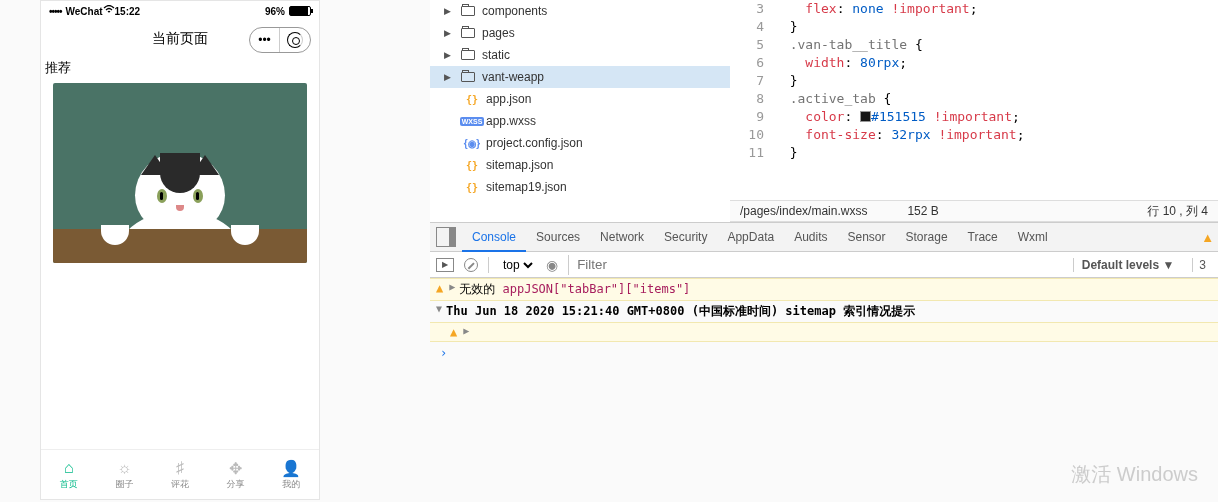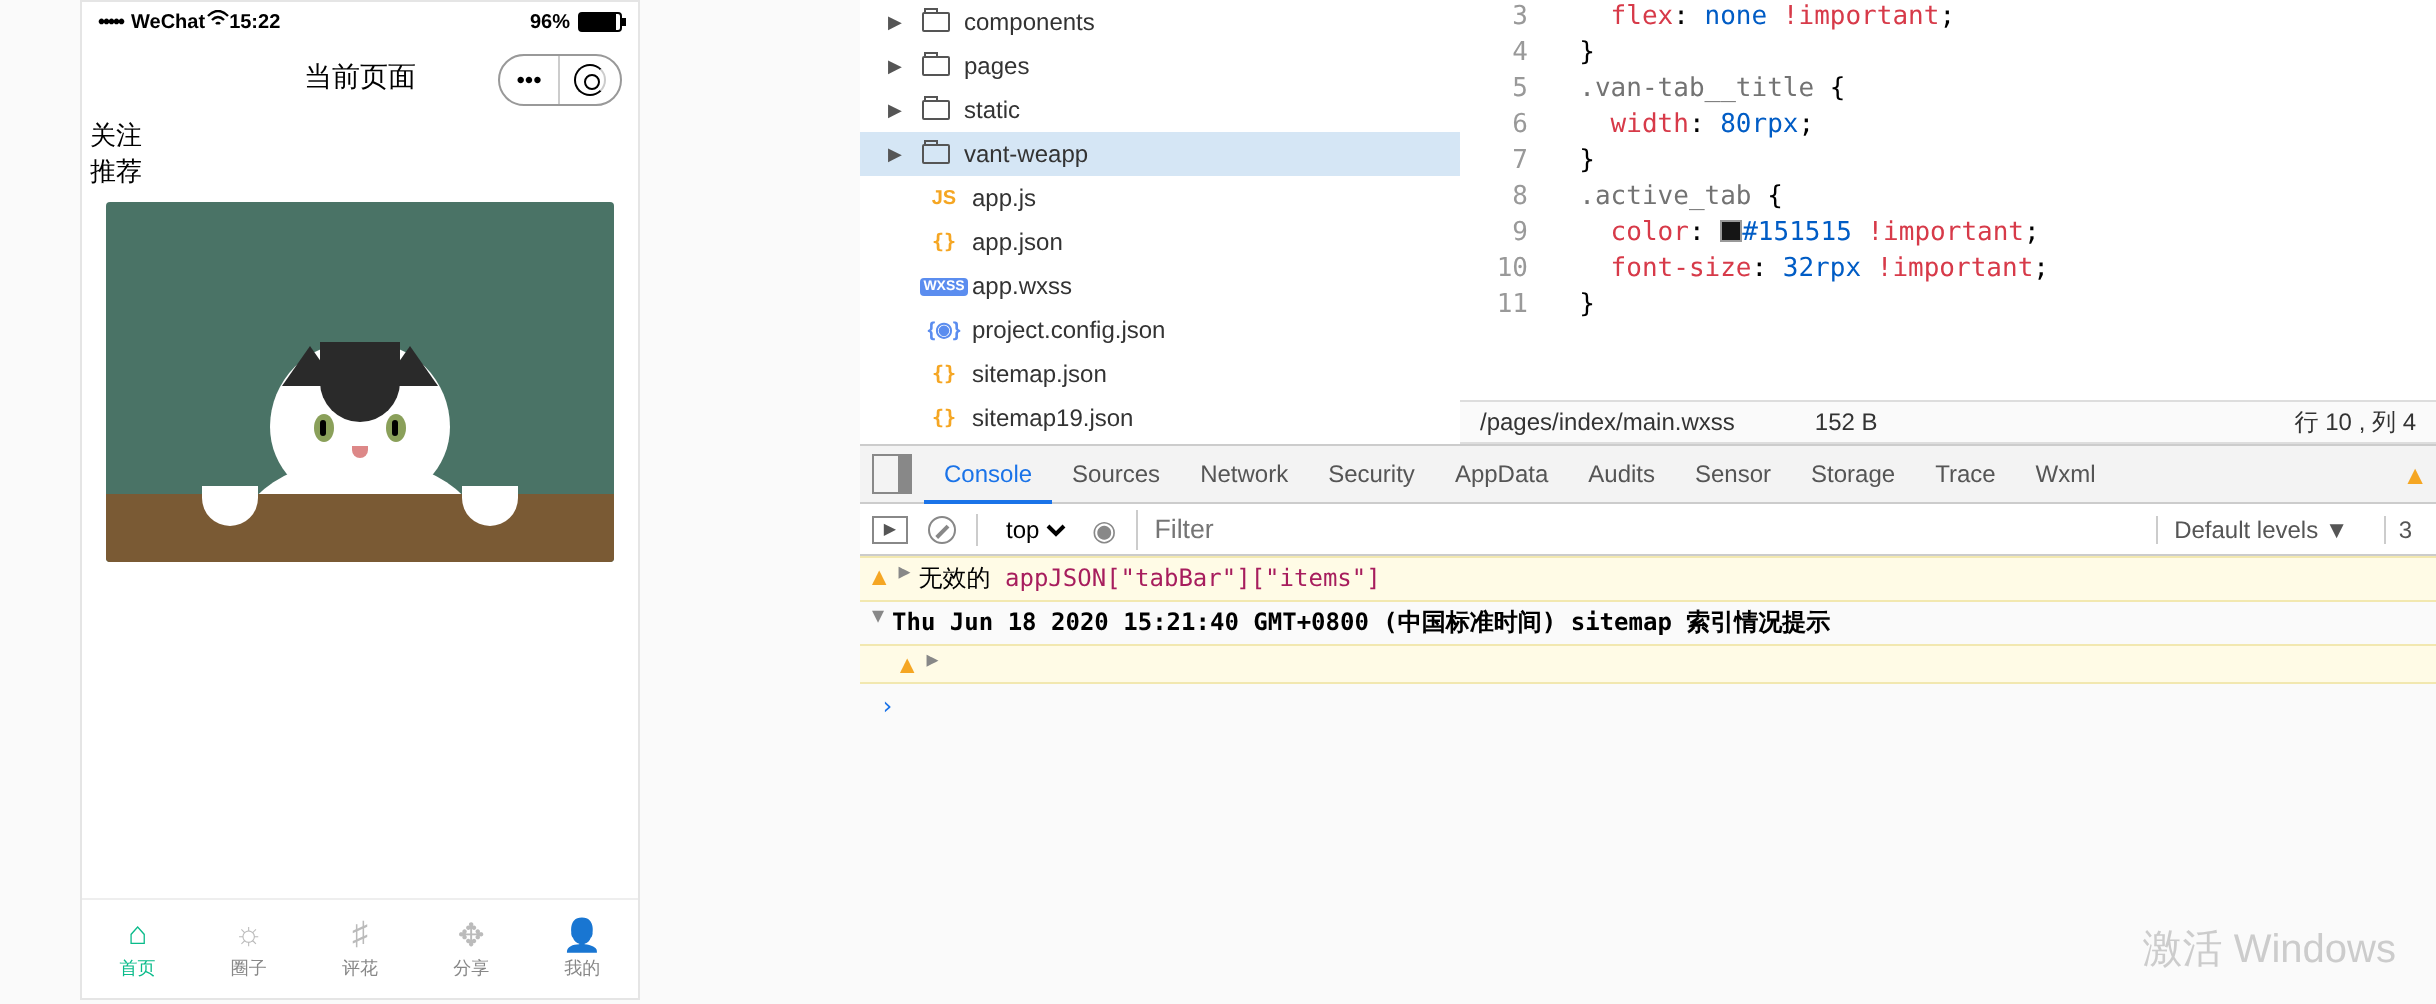--- a/index.html
+++ b/index.html
@@ -84,21 +84,21 @@
 .dtabs .tab.active { color: #1a73e8; border-bottom: 2px solid #1a73e8; margin-bottom:-1px; }
 .dtabs .warn { margin-left: auto; margin-right: 4px; color: #f5a623; font-size: 13px; }
 
 .dtool { position: absolute; left: 430px; top: 252px; right: 0; height: 26px; border-bottom: 1px solid #ccc; display: flex; align-items: center; gap: 10px; padding: 0 6px; background: #fff; font-size: 12px; color: #555; }
 .dtool .ib { width: 18px; height: 14px; border: 1px solid #888; display:flex; align-items:center; justify-content:center; font-size:8px; }
 .dtool .no { width:14px; height:14px; border:1.5px solid #888; border-radius:50%; position:relative; }
 .dtool .no::after { content:""; position:absolute; left:2px; right:2px; top:50%; height:1.5px; background:#888; transform:rotate(-45deg); }
 .dtool select { border:none; background:none; font-size:12px; }
 .dtool .eye { font-size:14px; color:#888; }
 .dtool input { border:none; border-left:1px solid #ccc; padding:0 8px; height:20px; outline:none; flex:1; min-width:120px; }
-.dtool .lvl { border-left:1px solid #ccc; padding:0 8px; }
+.dtool .lvl { border-left:1px solid #ccc; padding:0 8px;font-weight:bold; }
 
 .console { position: absolute; left: 430px; top: 278px; right: 0; font-family: Consolas, monospace; font-size: 12px; }
 .console .line { padding: 2px 6px; display: flex; align-items: flex-start; }
 .console .wline { background: #fffbe6; border-top:1px solid #f2e8b0; border-bottom:1px solid #f2e8b0; }
 .console .wi { color:#f5a623; margin-right:6px; }
 .console .tri { color:#888; margin-right:4px; font-size:10px; }
 .console .je { color:#a71d5d; }
 .console .prompt { color:#1a73e8; padding:4px 10px; }
 
 .watermark { position: absolute; right: 20px; bottom: 14px; color: #ccc; font-size: 20px; }
@@ -126,21 +126,20 @@
   <div class="phone-title">
     <span>当前页面</span>
     <span class="caps">
       <span>•••</span>
       <span>
           <span class="ring"></span>
         </span>
     </span>
   </div>
   <div class="phone-tabs">
-    <div>关注</div>
     <div>推荐</div>
   </div>
   <div class="phone-img">
     <div class="cat">
       <div class="body"></div>
       <div class="head">
         <div class="ear1"></div>
           <div class="ear2"></div>
         <div class="patch"></div>
         <div class="eye1"></div>
@@ -197,24 +196,20 @@
         <span class="folder"></span>
       </span>
       <span class="name">static</span>
     </div>
   <div class="row sel">
       <span class="arrow">▶</span>
       <span class="fic">
         <span class="folder"></span>
       </span>
       <span class="name">vant-weapp</span>
-    </div>
-  <div class="row ind1">
-      <span class="fic js">JS</span>
-      <span class="name">app.js</span>
     </div>
   <div class="row ind1">
       <span class="fic json"></span>
       <span class="name">app.json</span>
     </div>
   <div class="row ind1">
       <span class="fic">
         <span class="wxss">WXSS</span>
       </span>
       <span class="name">app.wxss</span>

